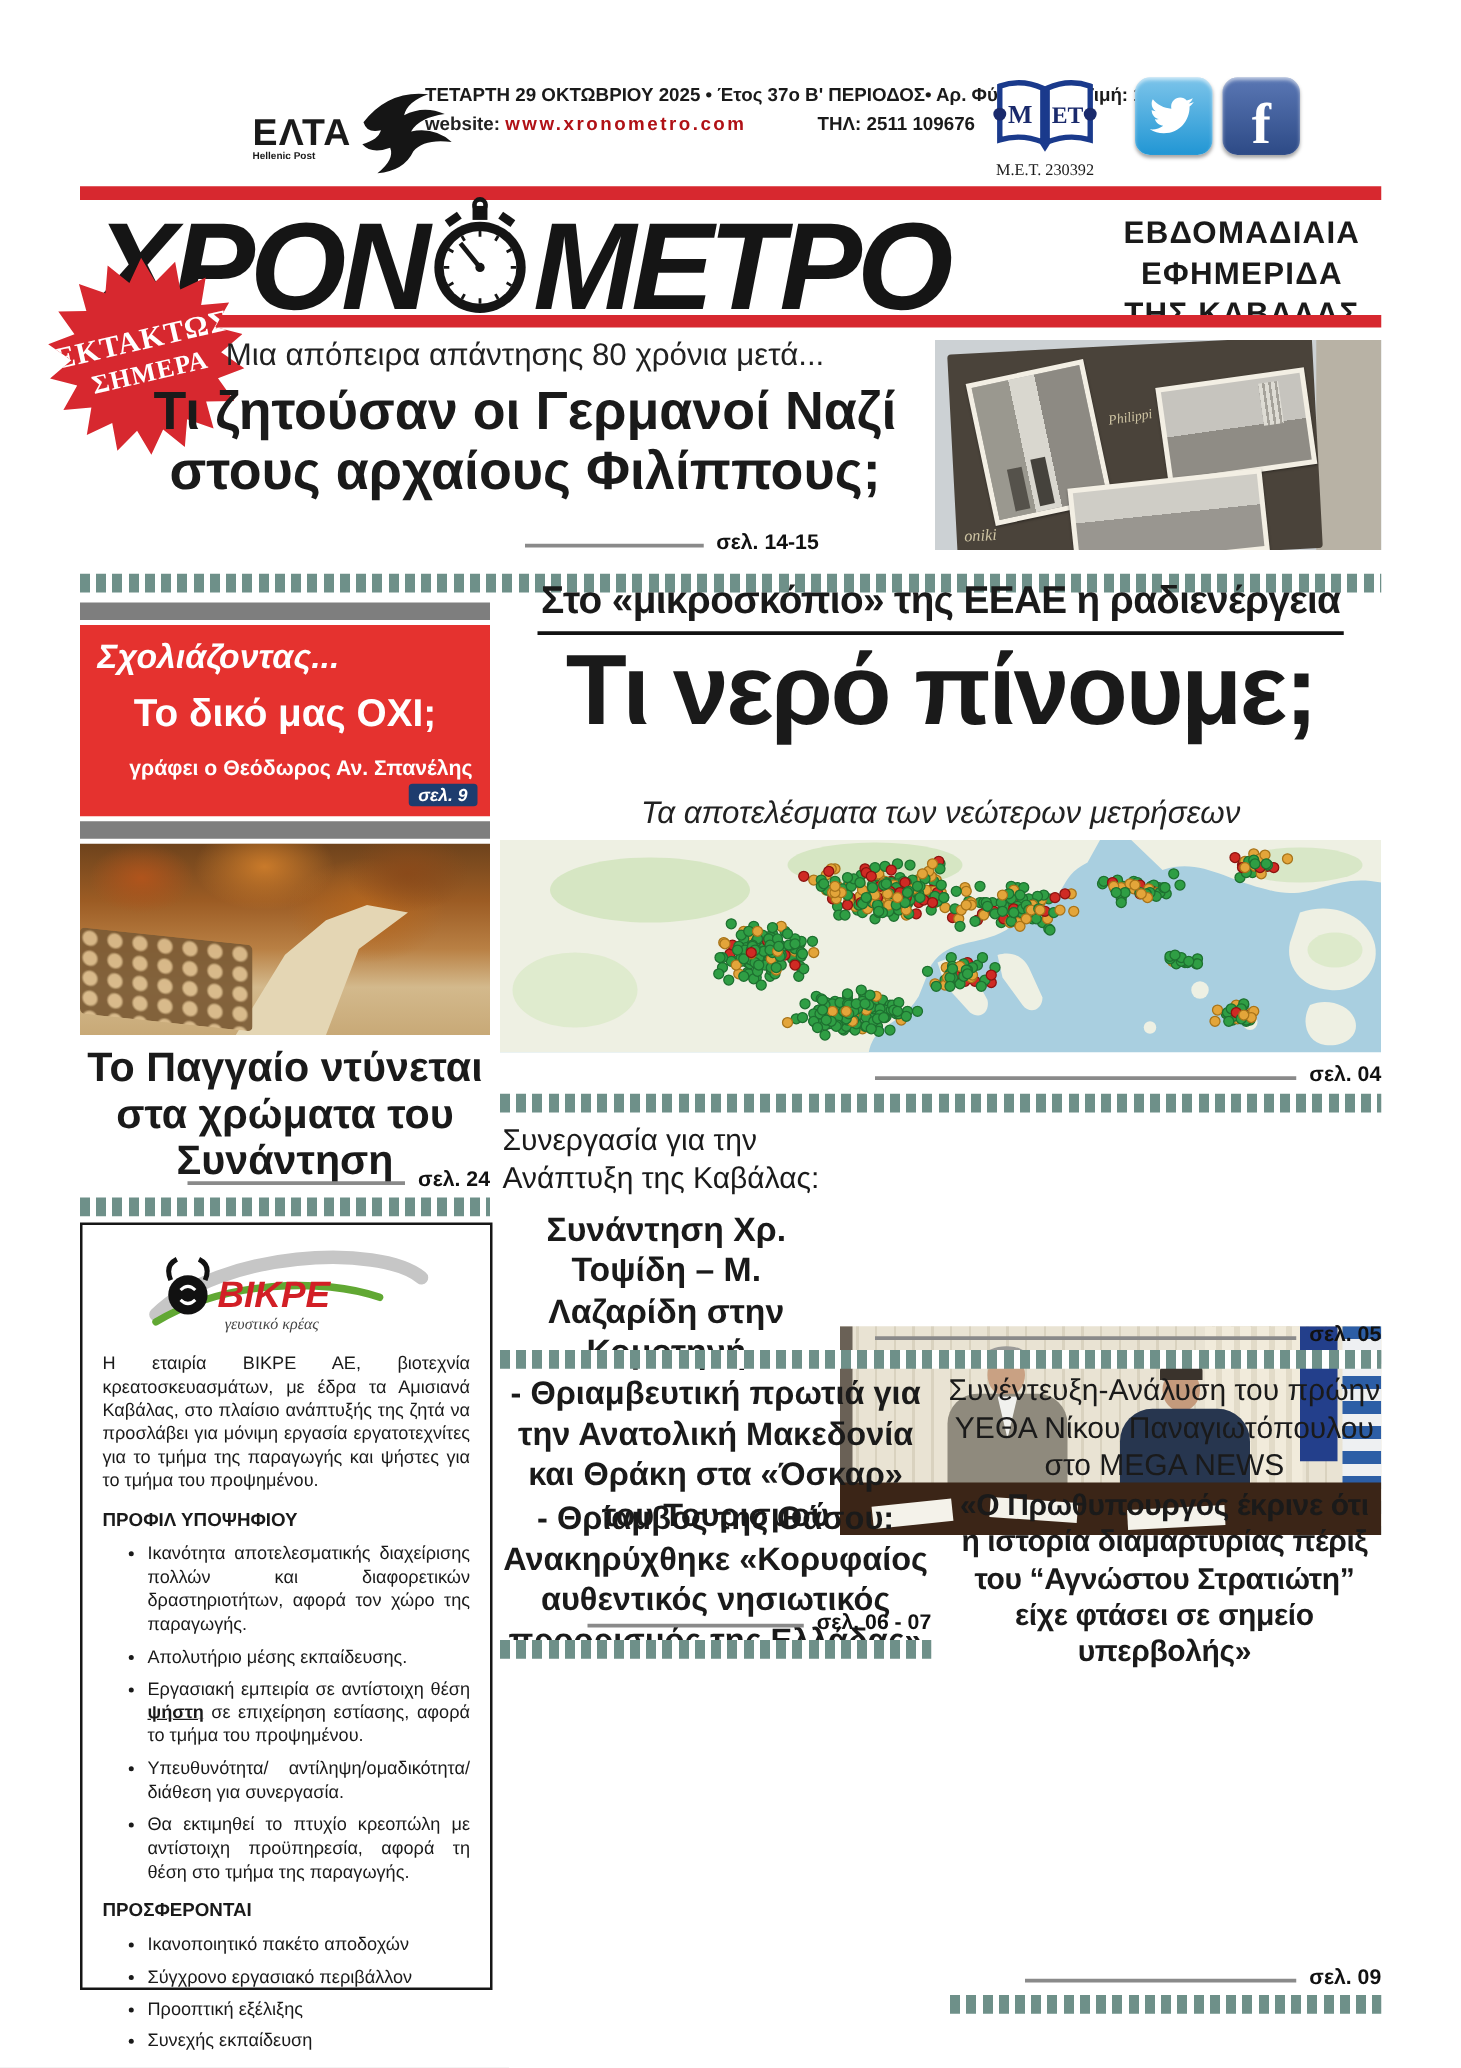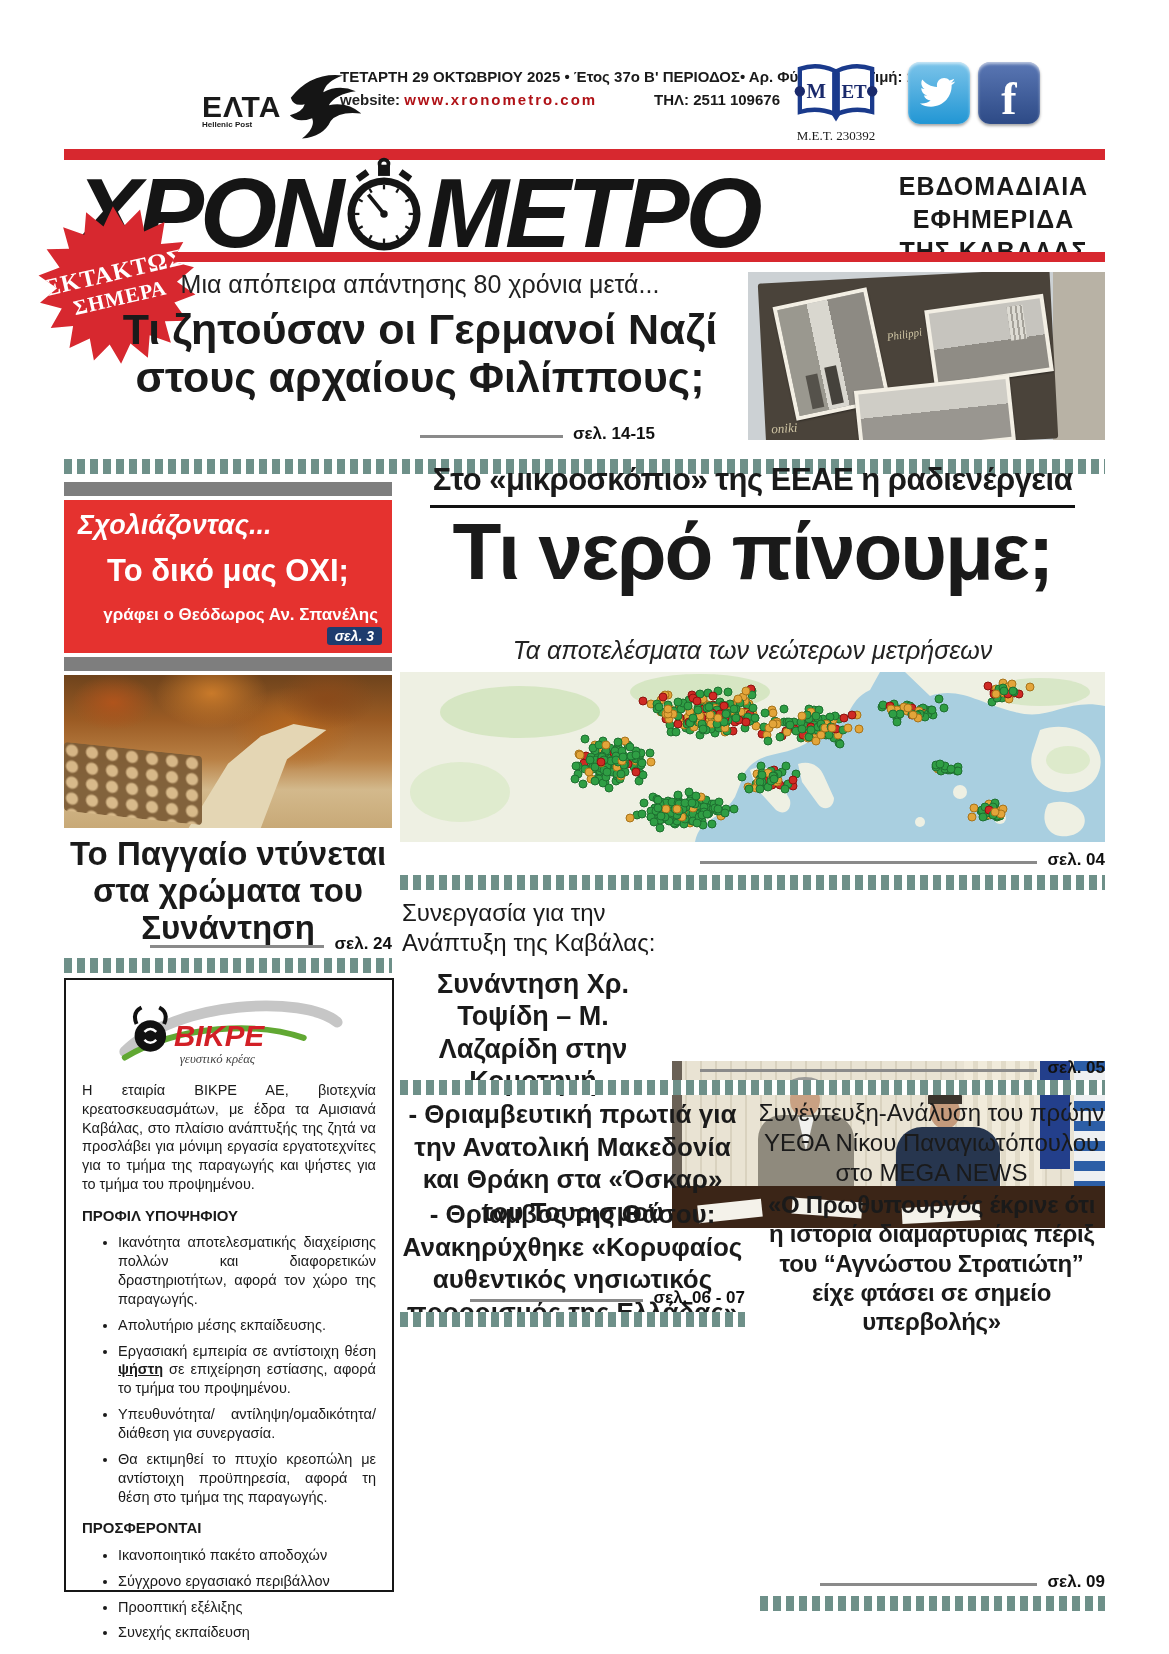--- a/index.html
+++ b/index.html
@@ -247,21 +247,21 @@
   </div>
 
   <div class="abs dashes" style="left:64px;top:459px;width:1041px;"></div>
 
   <div class="abs graybar" style="left:64px;top:482px;width:328px;"></div>
 
   <div class="abs comment" style="left:64px;top:500px;width:300px;">
     <div class="c1">Σχολιάζοντας...</div>
     <div class="c2">Το δικό μας ΟΧΙ;</div>
     <div class="c3">γράφει ο Θεόδωρος Αν. Σπανέλης</div>
-    <div class="cbadge">σελ. 3</div>
+    <div class="cbadge">σελ. 9</div>
   </div>
 
   <div class="abs graybar" style="left:64px;top:657px;width:328px;"></div>
 
   <div class="abs autumn" style="left:64px;top:675px;">
     <div class="au-path"></div>
     <div class="au-logs"></div>
   </div>
 
   <div class="abs pangaio-h" style="left:64px;top:836px;width:328px;">Το Παγγαίο ντύνεται στα χρώματα του Συνάντηση</div>

